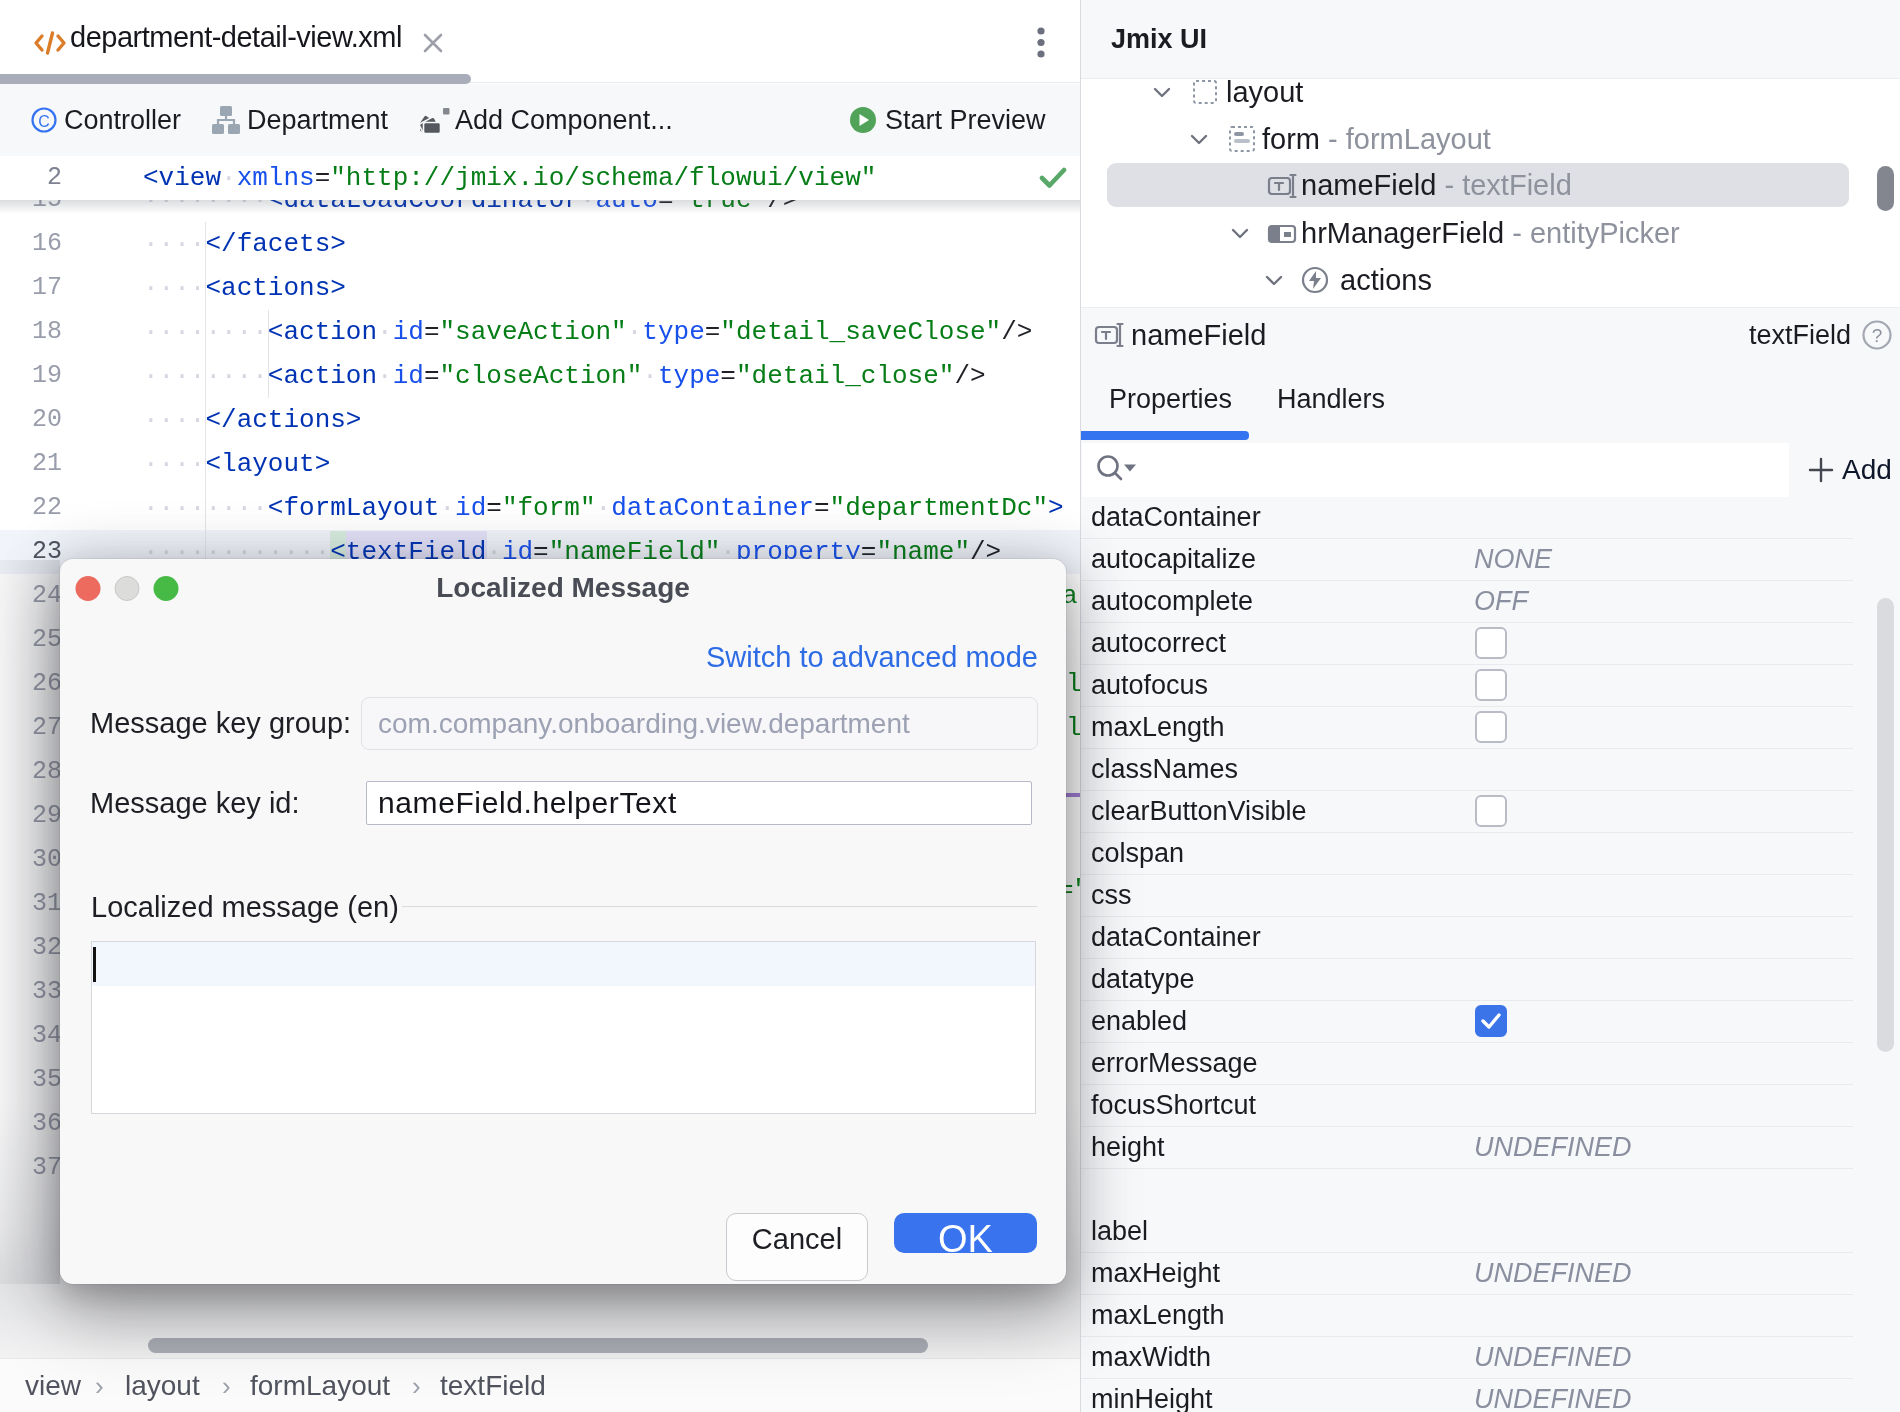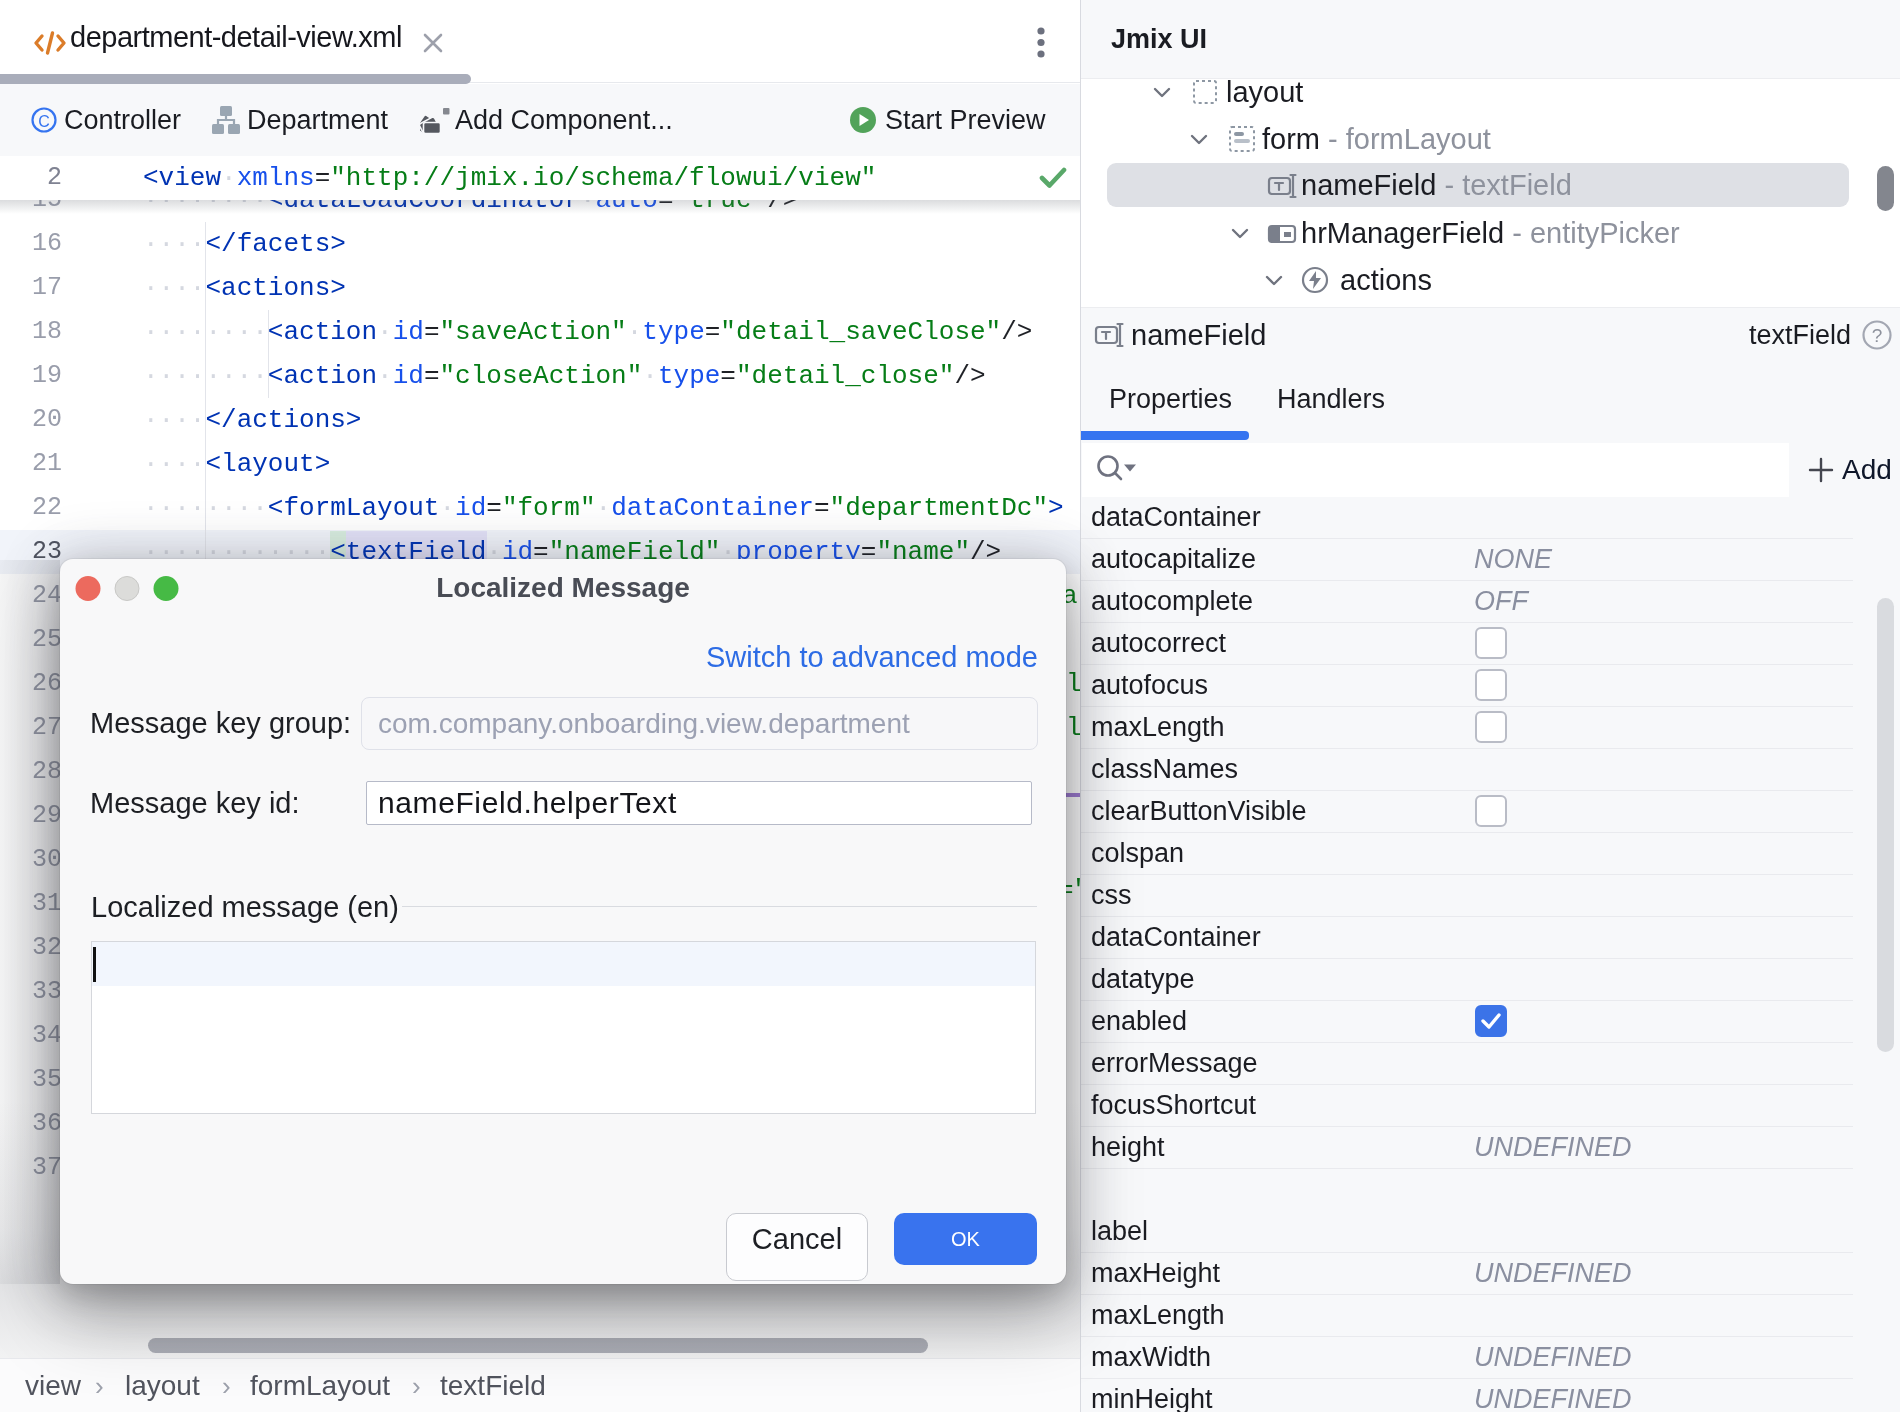--- a/index.html
+++ b/index.html
@@ -329,14 +329,14 @@
 <div class="dl" style="left:30px;top:228px;">Message key id:</div>
 <div style="position:absolute;left:306px;top:222px;width:666px;height:44px;border:1.5px solid #B6BAC8;border-radius:2px;background:#fff;"></div>
 <div style="position:absolute;left:318px;top:222px;height:44px;line-height:44px;font-size:30px;letter-spacing:0.6px;color:#14151A;">nameField.helperText</div>
 <div class="dl" style="left:31px;top:332px;">Localized message (en)</div>
 <div style="position:absolute;left:342px;top:347px;width:635px;height:1px;background:#D9DBE0;"></div>
 <div style="position:absolute;left:31px;top:382px;width:945px;height:173px;border:1.5px solid #D5D7DC;background:#fff;">
       <div style="position:absolute;left:0;top:0;width:100%;height:44px;background:#F2F6FD;"></div>
       <div style="position:absolute;left:1px;top:5px;width:3px;height:35px;background:#111;"></div>
     </div>
 <div style="position:absolute;left:666px;top:654px;width:142px;height:68px;border:1.5px solid #C8CAD0;border-radius:10px;background:#FDFDFE;text-align:center;line-height:50px;font-size:29px;color:#1D1F24;">Cancel</div>
-<div style="position:absolute;left:834px;top:654px;width:143px;height:52px;border-radius:10px;background:#3973EE;text-align:center;line-height:52px;font-size:20px;color:#fff;">OK</div>
+<div style="position:absolute;left:834px;top:654px;width:143px;height:40px;border-radius:10px;background:#3973EE;text-align:center;line-height:52px;font-size:38px;color:#fff;">OK</div>
 </div>
 
 </body></html>

